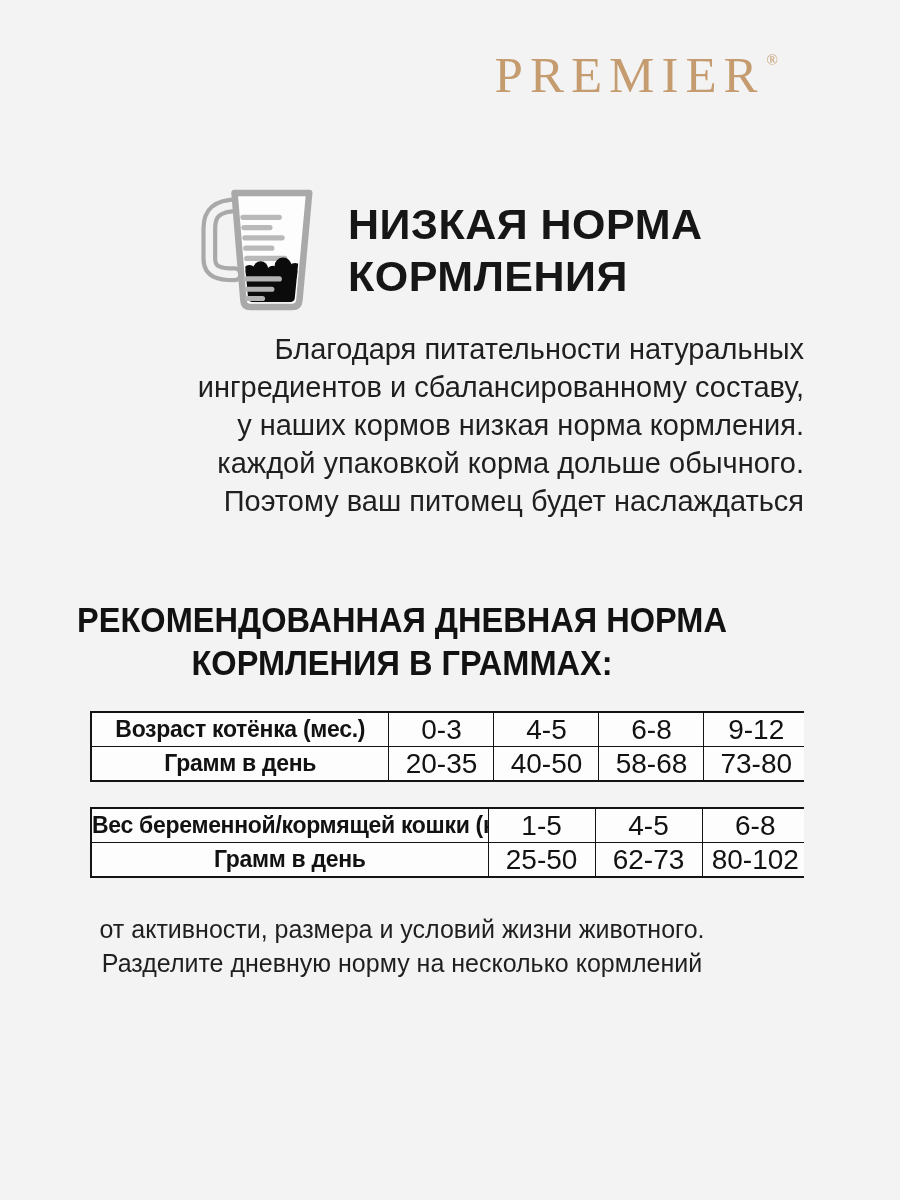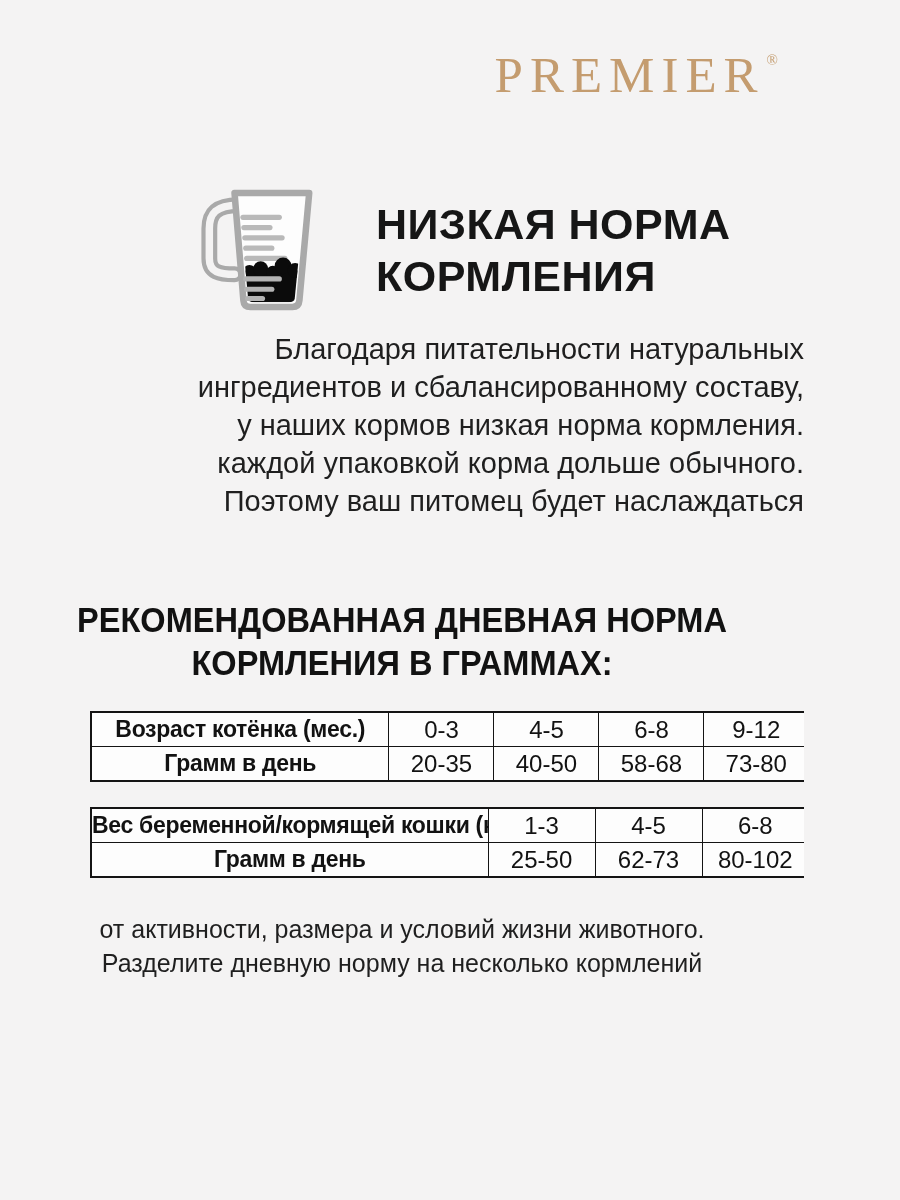--- a/index.html
+++ b/index.html
@@ -20,21 +20,21 @@
     color: #c49c6f; white-space: nowrap;
   }
   .logo .reg {
     font-size: 15px; letter-spacing: 0;
     position: relative; top: -27px; margin-left: 2px;
   }
 
   
   .hero {
     position: absolute; top: 180px; left: 186px;
-    display: flex; align-items: center; gap: 50px;
+    display: flex; align-items: center; gap: 22px;
   }
   .hero h1 {
     margin: 0; font-size: 43px; line-height: 52px;
     font-weight: bold; color: #161616; letter-spacing: 0.5px;
   }
 
   
   .intro {
     position: absolute; top: 330px; left: 0; right: 0;
     text-align: right; font-size: 29px; line-height: 38px;
@@ -53,21 +53,21 @@
   table.tbl {
     position: absolute; left: 90px; width: 720px;
     border-collapse: collapse; table-layout: fixed;
     background: #fdfdfd; border: 2px solid #141414;
   }
   table.t1 { top: 711px; }
   table.t2 { top: 807px; }
   table.tbl td {
     border: 1.5px solid #141414; height: 33px;
     text-align: center; vertical-align: middle;
-    font-size: 24px; color: #121212; padding: 0;
+    font-size: 28px; color: #121212; padding: 0;
     white-space: nowrap; overflow: hidden;
   }
   table.tbl td.label {
     font-weight: bold; font-size: 23px; letter-spacing: -0.3px; margin-left: 20px;
   }
 
   
   .footnote {
     position: absolute; top: 912px; left: 0; right: 0;
     text-align: center; font-size: 25px; line-height: 34px;
@@ -162,21 +162,21 @@
   <table class="tbl t2">
     <colgroup>
       <col style="width:55.3%">
       <col style="width:14.9%">
         <col style="width:14.9%">
         <col style="width:14.9%">
     </colgroup>
     <tbody>
       <tr>
         <td class="label">Вес беременной/кормящей кошки (кг)</td>
-        <td>1-3</td>
+        <td>1-5</td>
         <td>4-5</td>
         <td>6-8</td>
       </tr>
       <tr>
         <td class="label">Грамм в день</td>
         <td>25-50</td>
         <td>62-73</td>
         <td>80-102</td>
       </tr>
     </tbody>

